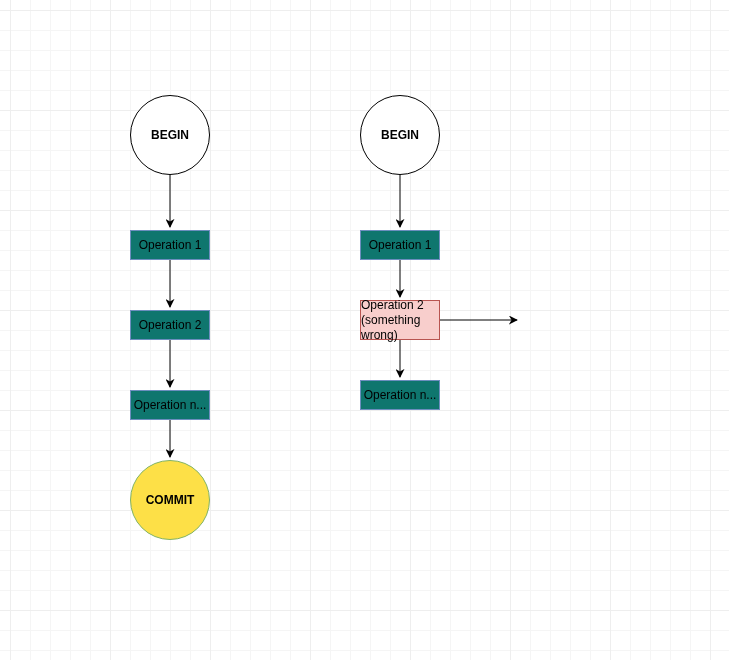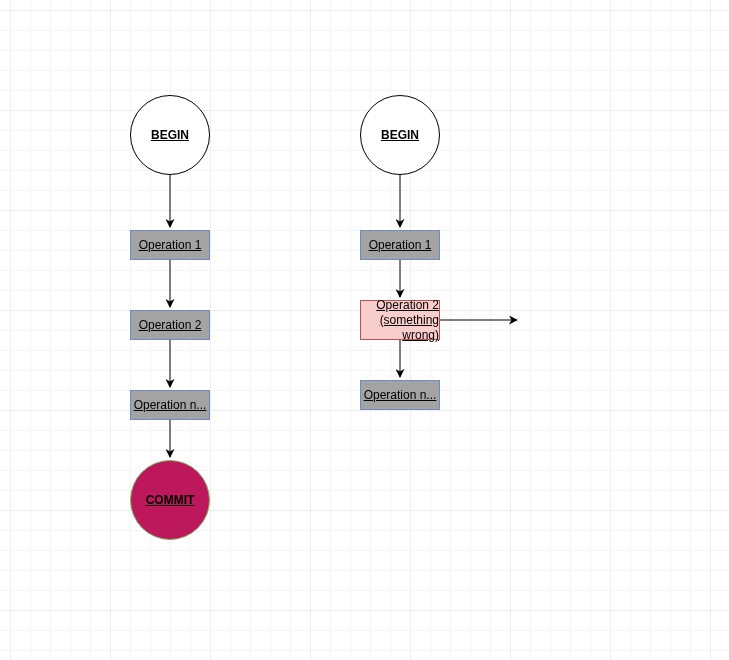--- a/index.html
+++ b/index.html
@@ -24,34 +24,33 @@
       linear-gradient(to bottom, #f5f5f5 1px, transparent 1px);
     background-size: 100px 100px, 100px 100px, 20px 20px, 20px 20px;
     background-position: 10px 10px, 10px 10px, 10px 10px, 10px 10px;
   }
   .node {
     position: absolute;
     box-sizing: border-box;
     display: flex;
     align-items: center;
     justify-content: center;
-    text-align: right;
+    text-align: left;
     line-height: 1.25;
-    text-decoration: underline;
   }
   .circle {
     border-radius: 50%;
     font-weight: bold;
     border: 1px solid #000;
   }
   .white { background: #fff; }
-  .green { background: #be185d; border-color: #82b366; }
+  .green { background: #fde047; border-color: #82b366; }
   .red   { background: #f8cecc; border-color: #b85450; }
   .box {
-    background: #a3a3a3;
+    background: #0f766e;
     border: 1px solid #6c8ebf;
   }
   .red.box { background: #f8cecc; border-color: #b85450; }
   .edges { position: absolute; inset: 0; }
   .edges line { stroke: #000; stroke-width: 1; }
   .edges .head { fill: #000; }
 </style>
 </head>
 <body>
 

